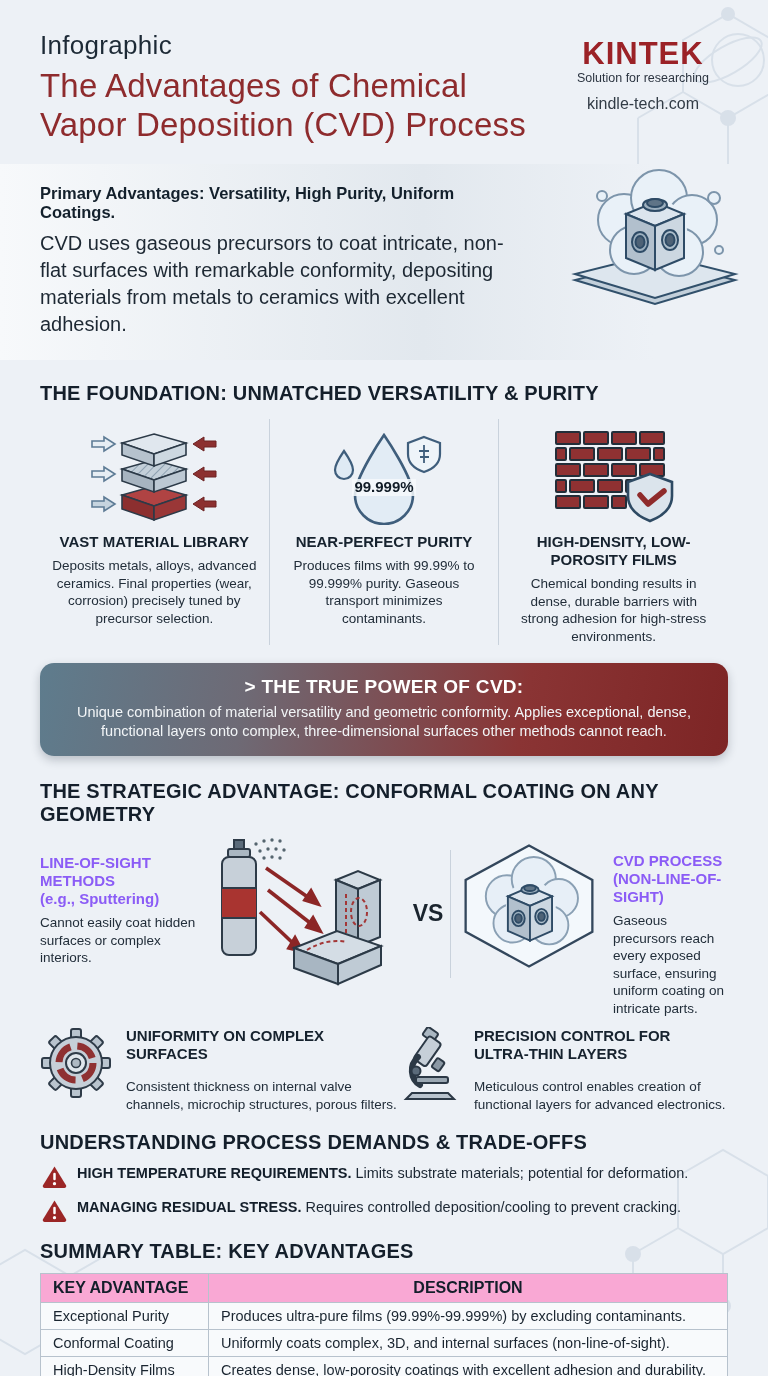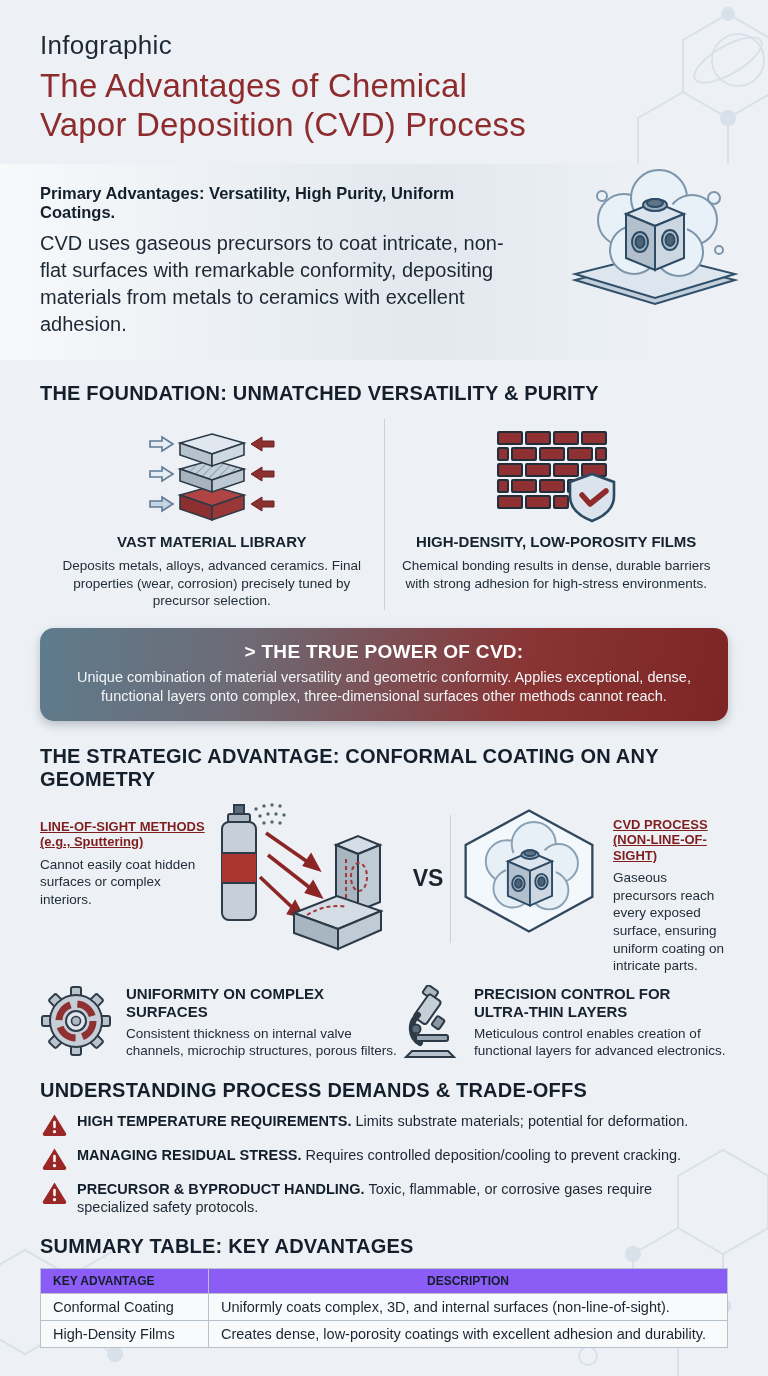--- a/index.html
+++ b/index.html
@@ -48,50 +48,50 @@
     background:linear-gradient(100deg,#5e7c8d 0%,#6e6a75 30%,#8a3434 70%,#7d2525 100%);
     box-shadow:0 4px 10px rgba(30,45,60,.25);
   }
   .banner-title { font-size:19px; font-weight:bold; color:#ffffff; letter-spacing:.3px; }
   .banner-body { margin-top:5px; font-size:14.5px; line-height:1.3; color:#f2f5f7; }
 
   
   .strat-head { margin-top:24px; }
   .vs-row { margin-top:12px; display:flex; align-items:flex-start; }
   .vs-ltext { width:168px; padding-top:16px; }
-  .vs-title { font-size:13px; font-weight:bold; line-height:1.2; color:#7f1d1d;text-decoration:underline; }
+  .vs-title { font-size:15px; font-weight:bold; line-height:1.2; color:#8b5cf6; }
   .vs-body { margin-top:6px; font-size:13.5px; line-height:1.3; color:#222e3a; }
   .vs-art { width:198px; }
   .vs-label-box { width:44px; text-align:center; padding-top:62px; font-size:23px; font-weight:bold; color:#1a242e; }
   .vs-divider { width:1px; background:#c9d2dc; height:128px; margin-top:12px; }
   .vs-hex { width:150px; padding-left:6px; }
   .vs-rtext { flex:1; padding:14px 0 0 12px; }
 
   
   .feat-row { margin-top:10px; display:flex; }
   .feat { display:flex; align-items:flex-start; }
   .feat-1 { width:360px; }
   .feat-2 { flex:1; }
   .feat-icon { flex:none; margin-right:14px; }
   .feat-title { font-size:15px; font-weight:bold; line-height:1.2; color:#16222e; }
-  .feat-body { margin-top:4px; font-size:13.5px; line-height:1.3; color:#222e3a; }
+  .feat-body { margin-top:15px; font-size:13.5px; line-height:1.3; color:#222e3a; }
 
   
   .trade-head { margin-top:18px; }
   .trade-list { margin-top:10px; }
   .trade-item { display:flex; align-items:flex-start; margin-top:10px; }
   .trade-icon { flex:none; margin:1px 10px 0 2px; }
   .trade-text { font-size:14.5px; line-height:1.3; color:#1c2733; }
   .trade-lead { font-weight:bold; color:#131e2a; }
 
   
   .table-head { margin-top:18px; }
   table.summary { margin-top:10px; width:100%; border-collapse:collapse; background:#f8fafc; }
   table.summary th, table.summary td { border:1px solid #b7c2cd; font-size:14.5px; padding:5px 12px; }
-  table.summary th { background:#8b5cf6; color:#131e2a; text-align:left; font-size:12px; }
+  table.summary th { background:#f9a8d4; color:#131e2a; text-align:left; font-size:16px; }
   table.summary th.desc { text-align:center; }
   table.summary td { color:#1a2530; }
   td.adv { width:168px; }
 </style>
 </head>
 <body>
 
 <div class="page">
 
   <svg class="bg-deco" style="top:0; right:0;" width="180" height="320" viewBox="0 0 180 320">
@@ -119,20 +119,25 @@
 
   <div class="content">
 
     <div class="hdr">
       <div>
         <div class="eyebrow">Infographic</div>
         <div class="title">
           <div>The Advantages of Chemical</div>
           <div>Vapor Deposition (CVD) Process</div>
         </div>
+      </div>
+      <div class="logo-block">
+        <div class="logo-name">KINTEK</div>
+        <div class="logo-tag">Solution for researching</div>
+        <div class="logo-site">kindle-tech.com</div>
       </div>
     </div>
 
     <div class="intro-wrap">
       <div class="intro-band">
         <div class="intro-head">Primary Advantages: Versatility, High Purity, Uniform Coatings.</div>
         <div class="intro-body">CVD uses gaseous precursors to coat intricate, non-flat surfaces with remarkable conformity, depositing materials from metals to ceramics with excellent adhesion.</div>
       </div>
 
       <svg class="intro-art" width="182" height="150" viewBox="0 0 182 150">
@@ -195,20 +200,34 @@
               <polygon points="128,11 116,11 116,7 105,14 116,21 116,17 128,17"></polygon>
               <polygon points="128,41 116,41 116,37 105,44 116,51 116,47 128,47"></polygon>
               <polygon points="128,71 116,71 116,67 105,74 116,81 116,77 128,77"></polygon>
             </g>
           </svg>
         </div>
         <div class="ftitle">VAST MATERIAL LIBRARY</div>
         <div class="fbody">Deposits metals, alloys, advanced ceramics. Final properties (wear, corrosion) precisely tuned by precursor selection.</div>
       </div>
 
+      <div class="fcol">
+        <div class="ficon">
+          <svg width="120" height="96" viewBox="0 0 120 96">
+            <path d="M60,6 C60,6 89,48 89,66 a29,29 0 1 1 -58,0 C31,48 60,6 60,6 Z" fill="#e2ecf5" stroke="#3f5e7c" stroke-width="2.6"></path>
+            <path d="M20,22 C20,22 29,35 29,41 a9,9 0 1 1 -18,0 C11,35 20,22 20,22 Z" fill="#dfeaf4" stroke="#3f5e7c" stroke-width="2.2"></path>
+            <path d="M100,8 l16,6 v11 c0,9 -7,15 -16,18 c-9,-3 -16,-9 -16,-18 v-11 Z" fill="#eef4f9" stroke="#3f5e7c" stroke-width="2.2"></path>
+            <path d="M100,16 v18 M95,22 h10 M96,28 h9" stroke="#3f5e7c" stroke-width="1.8" fill="none"></path>
+            <rect x="28" y="50" width="64" height="17" fill="#f6f9fc" opacity="0.85"></rect>
+            <text x="60" y="63" text-anchor="middle" font-size="15" font-weight="bold" fill="#101b26" font-family="Liberation Sans, sans-serif">99.999%</text>
+          </svg>
+        </div>
+        <div class="ftitle">NEAR-PERFECT PURITY</div>
+        <div class="fbody">Produces films with 99.99% to 99.999% purity. Gaseous transport minimizes contaminants.</div>
+      </div>
 
       <div class="fcol">
         <div class="ficon">
           <svg width="128" height="98" viewBox="0 0 128 98">
             <g fill="#8f3132" stroke="#232e39" stroke-width="2">
               <rect x="6" y="4" width="24" height="12" rx="1"></rect>
                 <rect x="34" y="4" width="24" height="12" rx="1"></rect>
                 <rect x="62" y="4" width="24" height="12" rx="1"></rect>
                 <rect x="90" y="4" width="24" height="12" rx="1"></rect>
               <rect x="6" y="20" width="10" height="12" rx="1"></rect>
@@ -383,40 +402,36 @@
         <div class="trade-text"><span class="trade-lead">HIGH TEMPERATURE REQUIREMENTS.</span> <span>Limits substrate materials; potential for deformation.</span></div>
       </div>
       <div class="trade-item">
         <svg class="trade-icon" width="25" height="23" viewBox="0 0 26 24">
           <path d="M13,1.5 L25,21 a2,2 0 0 1 -1.7,3 H2.7 a2,2 0 0 1 -1.7,-3 Z" fill="#9b2626"></path>
           <rect x="11.7" y="8" width="2.6" height="8" rx="1.3" fill="#fff"></rect>
             <circle cx="13" cy="19.5" r="1.7" fill="#fff"></circle>
         </svg>
         <div class="trade-text"><span class="trade-lead">MANAGING RESIDUAL STRESS.</span> <span>Requires controlled deposition/cooling to prevent cracking.</span></div>
       </div>
-      <div class="trade-item">
-        <svg class="trade-icon" width="25" height="23" viewBox="0 0 26 24">
-          <path d="M13,1.5 L25,21 a2,2 0 0 1 -1.7,3 H2.7 a2,2 0 0 1 -1.7,-3 Z" fill="#9b2626"></path>
-          <rect x="11.7" y="8" width="2.6" height="8" rx="1.3" fill="#fff"></rect>
-            <circle cx="13" cy="19.5" r="1.7" fill="#fff"></circle>
-        </svg>
-        <div class="trade-text" style="max-width:600px;"><span class="trade-lead">PRECURSOR &amp; BYPRODUCT HANDLING.</span> <span>Toxic, flammable, or corrosive gases require specialized safety protocols.</span></div>
-      </div>
     </div>
 
     <div class="sec-head table-head">SUMMARY TABLE: KEY ADVANTAGES</div>
     <table class="summary">
       <thead>
         <tr>
           <th>KEY ADVANTAGE</th>
           <th class="desc">DESCRIPTION</th>
         </tr>
       </thead>
       <tbody>
         <tr>
+          <td class="adv">Exceptional Purity</td>
+          <td>Produces ultra-pure films (99.99%-99.999%) by excluding contaminants.</td>
+        </tr>
+        <tr>
           <td class="adv">Conformal Coating</td>
           <td>Uniformly coats complex, 3D, and internal surfaces (non-line-of-sight).</td>
         </tr>
         <tr>
           <td class="adv">High-Density Films</td>
           <td>Creates dense, low-porosity coatings with excellent adhesion and durability.</td>
         </tr>
       </tbody>
     </table>
 

